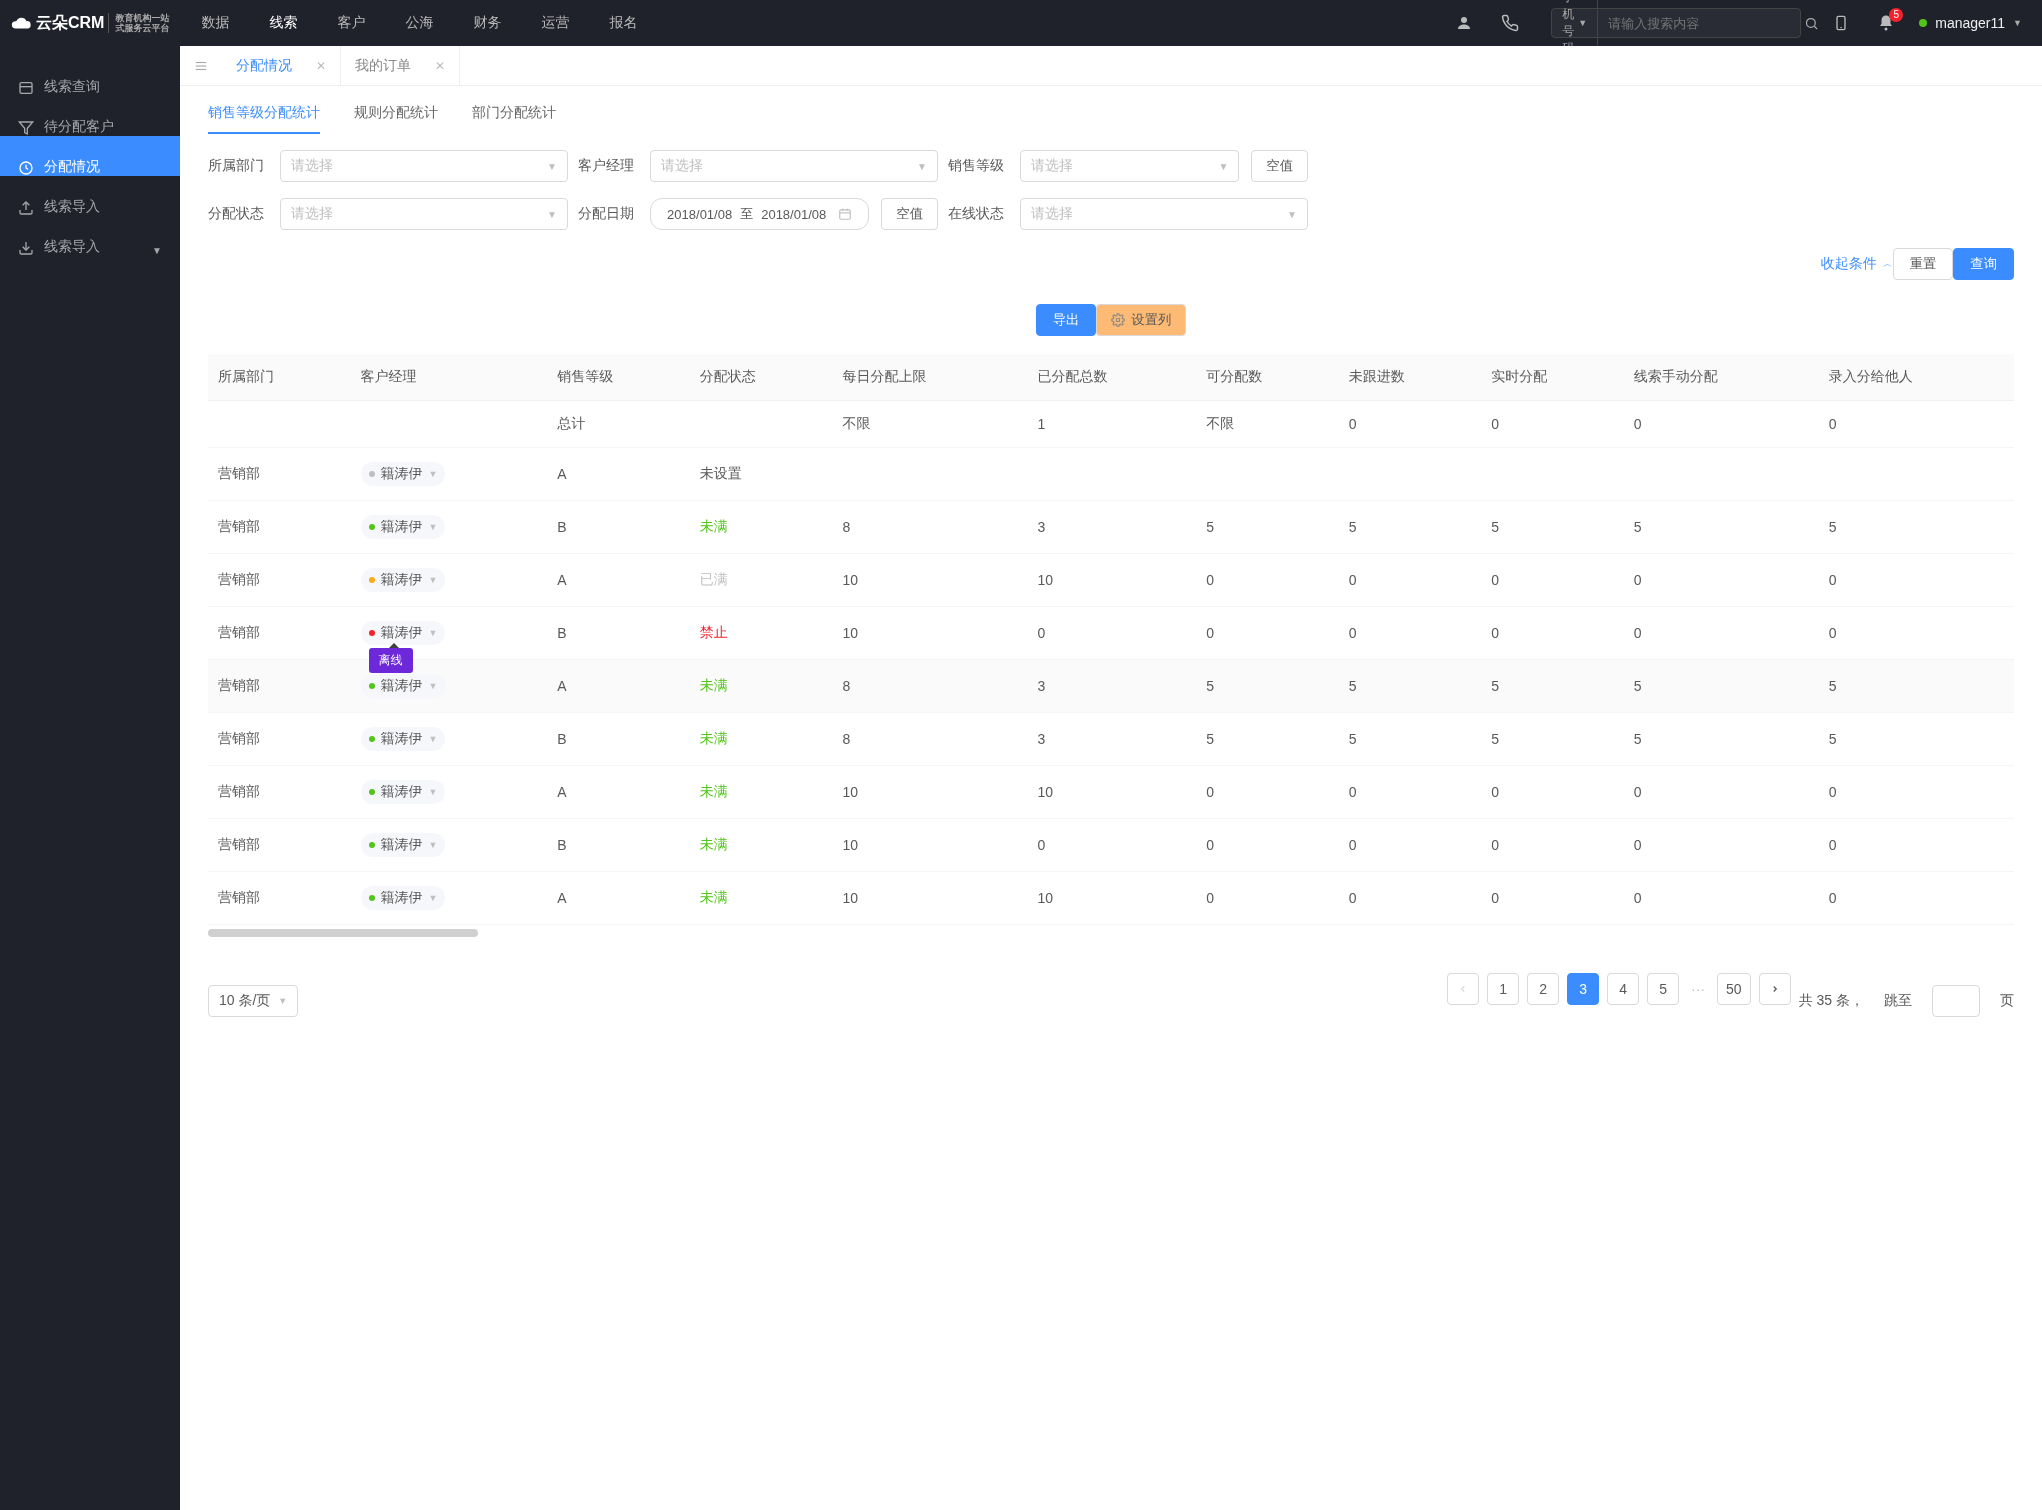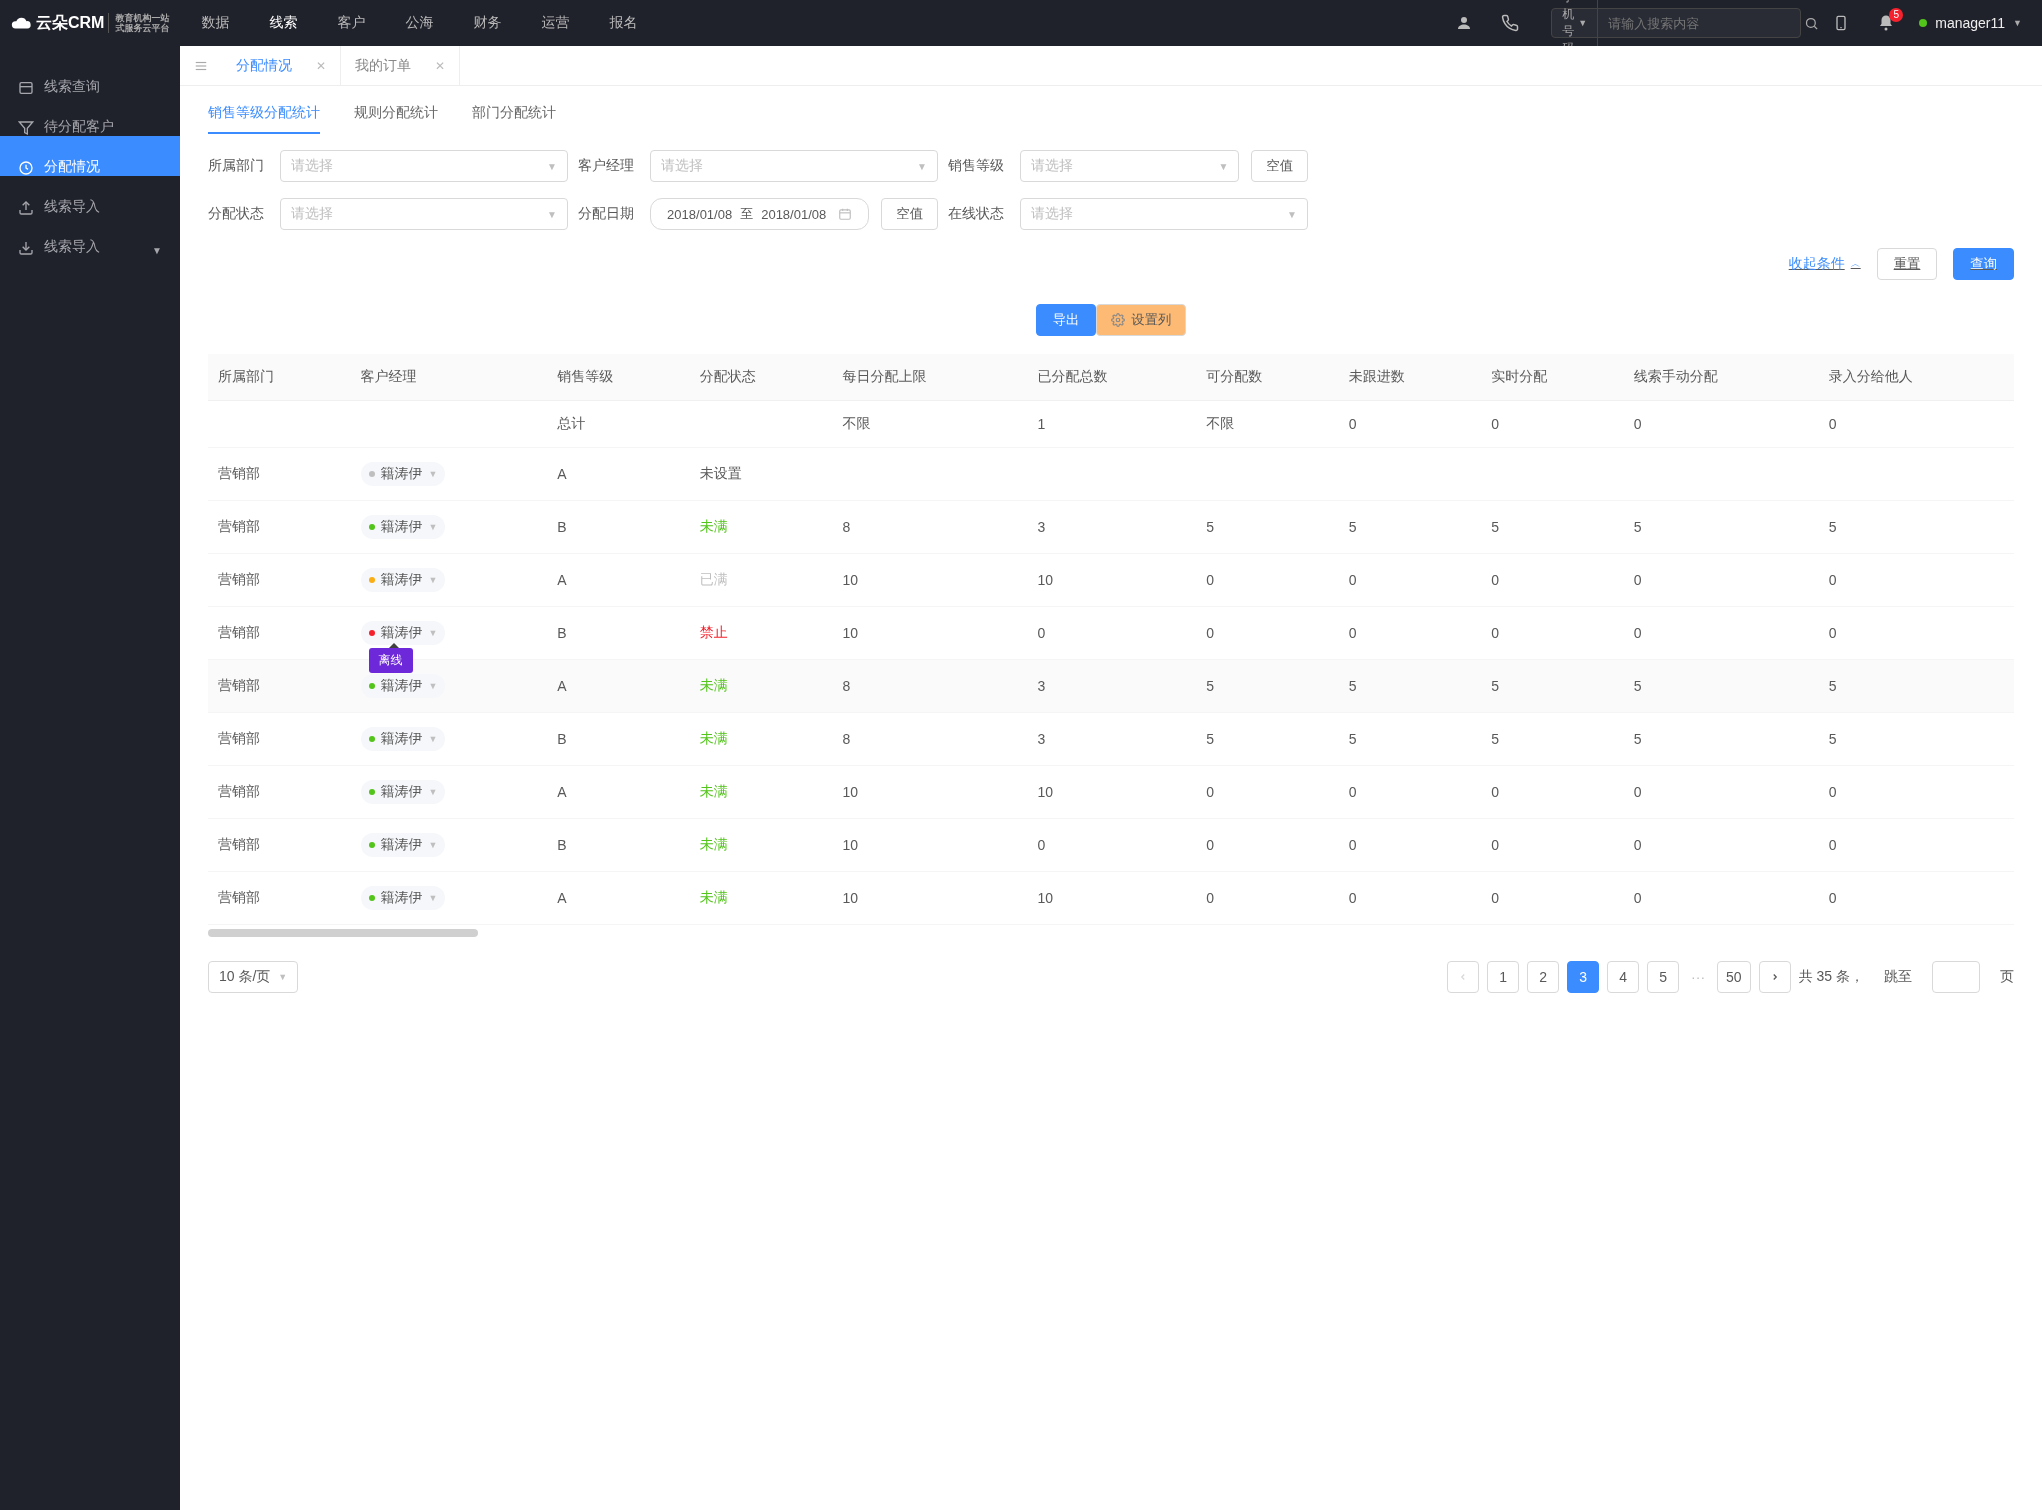--- a/index.html
+++ b/index.html
@@ -192,23 +192,21 @@
       color: #595959;
       font-size: 13px;
       padding: 0 10px;
     }
     .cal-icon { color: #bfbfbf; margin-left: 4px;}
     
     .action-row {
       display: flex;
       align-items: center;
       justify-content: flex-end;
-      gap: 16px;
       padding: 6px 0 20px 0;
-      text-decoration: underline;
     }
     .link-collapse { color: #3b8cff; cursor: pointer; display: flex; align-items: center; gap: 6px;}
     .btn {
       height: 32px;
       padding: 0 16px;
       border-radius: 4px;
       border: 1px solid #d9d9d9;
       background: #fff;
       cursor: pointer;
       color: #595959;
@@ -324,21 +322,21 @@
       border-radius: 4px;
       background: #fff;
       display: flex; align-items: center; justify-content: center;
       cursor: pointer;
       color: #595959;
       padding: 0 8px;
     }
     .page-btn.active { background: #3b8cff; border-color: #3b8cff; color: #fff;}
     .page-btn.disabled { color: #d9d9d9; cursor: not-allowed;}
     .ellipsis { color: #bfbfbf; padding: 0 4px;}
-    .jump { display: flex; align-items: center; gap: 20px;}
+    .jump { display: flex; align-items: center; gap: 20px; margin-top: 24px;}
     .jump-input {
       width: 48px; height: 32px;
       border: 1px solid #d9d9d9;
       border-radius: 4px;
       text-align: center;
     }
     
     .scrollbar-fake {
       height: 8px;
       width: 270px;

